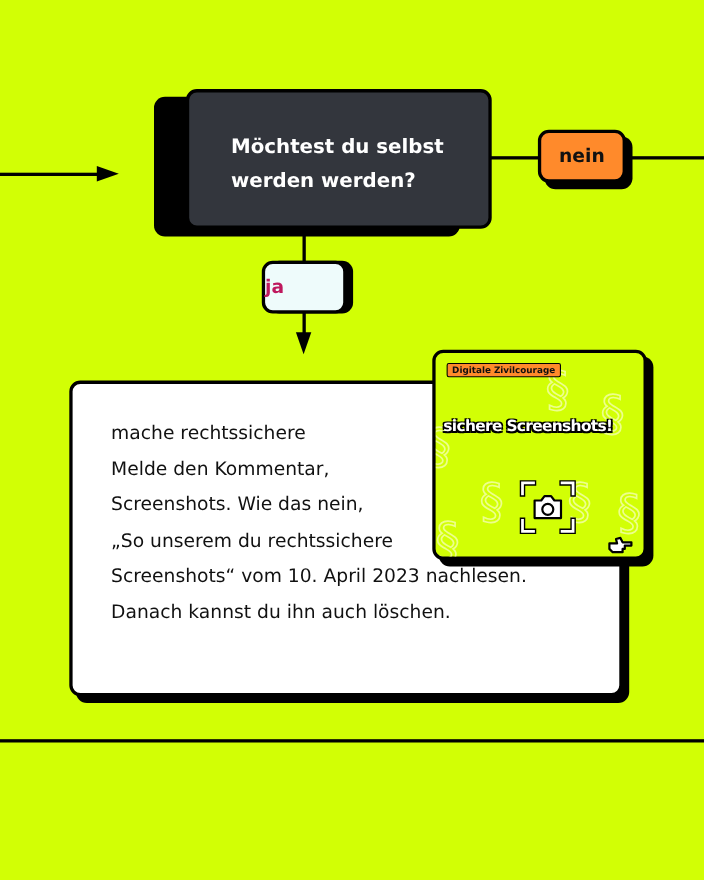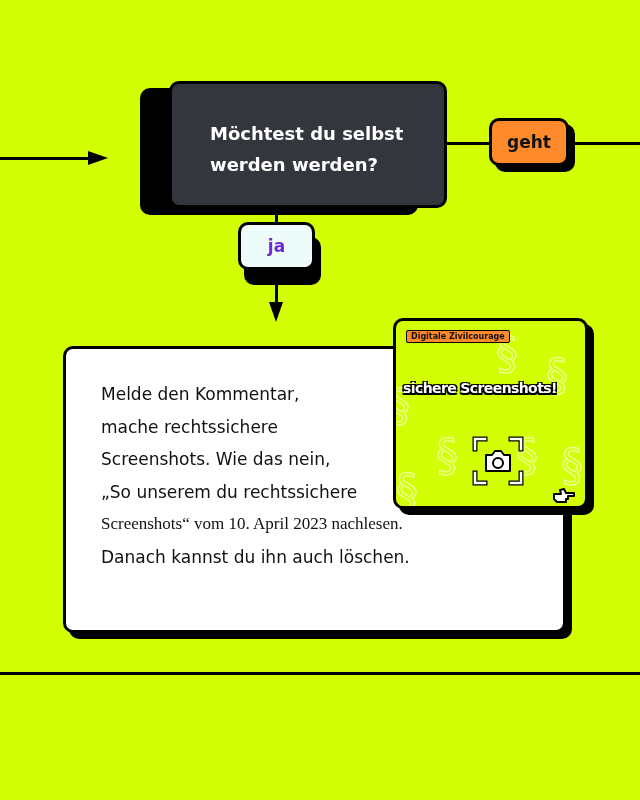--- a/index.html
+++ b/index.html
@@ -35,23 +35,23 @@
   .q-shadow { left:140px; top:88px; width:278px; height:127px; border-radius:10px; }
 
   .nein {
     left:489px; top:118px; width:80px; height:48px;
     background:#ff8a2b; text-align:center; line-height:42px;
     font-weight:bold; font-size:17px; color:#111;
   }
   .nein-shadow { left:495px; top:124px; width:80px; height:48px; border-radius:10px; }
 
   .ja {
-    left:238px; top:222px; width:77px; height:48px;
-    background:#eefbfb; text-align:center; line-height:42px;
-    font-weight:bold; font-size:17px; color:#6d28d9;
+    left:238px; top:237px; width:77px; height:48px;
+    background:#eefbfb; text-align:left; line-height:42px;
+    font-weight:bold; font-size:17px; color:#be185d;
   }
   .ja-shadow { left:244px; top:237px; width:77px; height:48px; border-radius:10px; }
 
   .info {
     left:63px; top:346px; width:503px; height:287px;
     background:#fff;
   }
   .info-shadow { left:69px; top:352px; width:503px; height:287px; border-radius:10px; }
   .info-text {
     position:absolute; left:101px; top:378px; width:440px;
@@ -92,33 +92,33 @@
 
 <div class="line" style="left:0; top:672px; width:640px; height:3px;"></div>
 
 <div class="shadow q-shadow"></div>
 <div class="box question">
   <div>Möchtest du selbst</div>
   <div>werden werden?</div>
 </div>
 
 <div class="shadow nein-shadow"></div>
-<div class="box nein">geht</div>
+<div class="box nein">nein</div>
 
 <div class="shadow ja-shadow"></div>
 <div class="box ja">ja</div>
 
 <div class="shadow info-shadow"></div>
 <div class="box info"></div>
 <div class="info-text">
+  <div>mache rechtssichere</div>
   <div>Melde den Kommentar,</div>
-  <div>mache rechtssichere</div>
   <div>Screenshots. Wie das nein,</div>
   <div>„So unserem du rechtssichere</div>
-  <div style="white-space:nowrap;font-family:Liberation Serif, serif;">Screenshots“ vom 10. April 2023 nachlesen.</div>
+  <div style="white-space:nowrap;">Screenshots“ vom 10. April 2023 nachlesen.</div>
   <div>Danach kannst du ihn auch löschen.</div>
 </div>
 
 <div class="shadow thumb-shadow"></div>
 <div class="box thumb">
   <svg class="thumb-pattern" viewBox="0 0 195 191">
     <g fill="none" stroke="#f4ffb0" stroke-width="1.5" opacity="0.8">
       <text x="100" y="48" font-size="44" font-family="DejaVu Sans, sans-serif" fill="none" stroke="#f4ffb0">§</text>
       <text x="150" y="70" font-size="44" font-family="DejaVu Sans, sans-serif" fill="none" stroke="#f4ffb0">§</text>
       <text x="-8" y="100" font-size="44" font-family="DejaVu Sans, sans-serif" fill="none" stroke="#f4ffb0">§</text>

